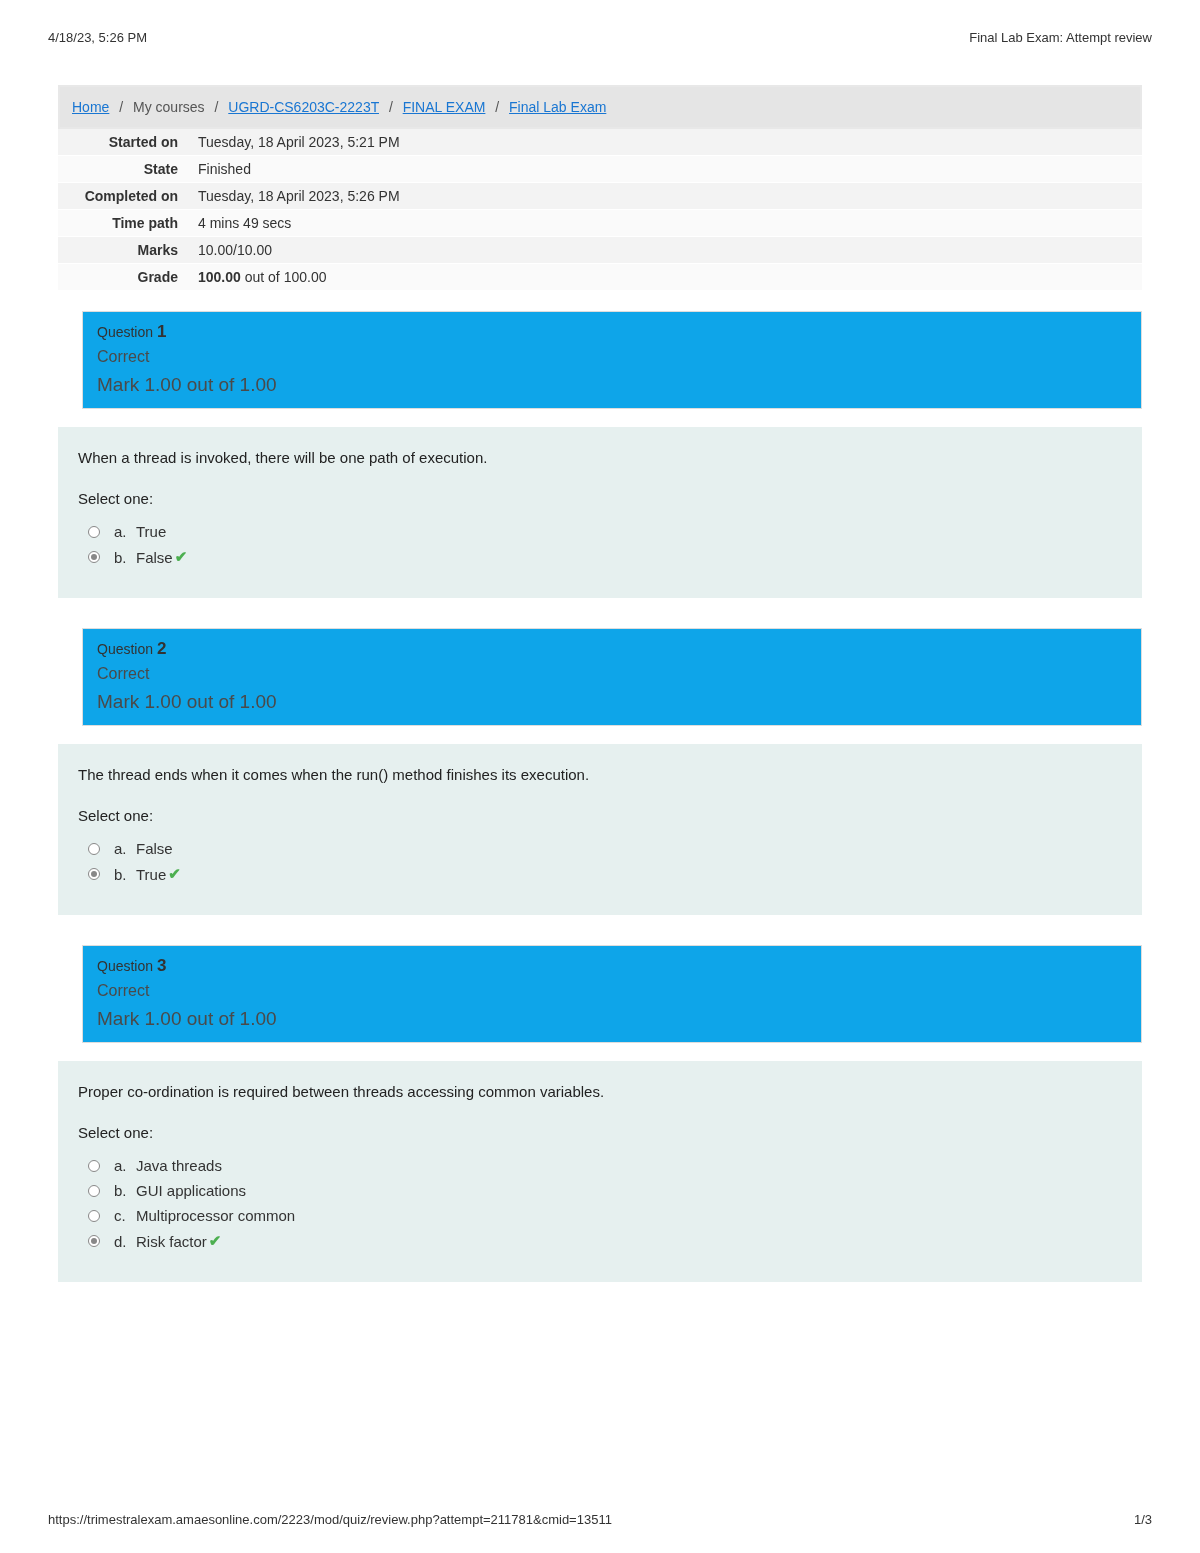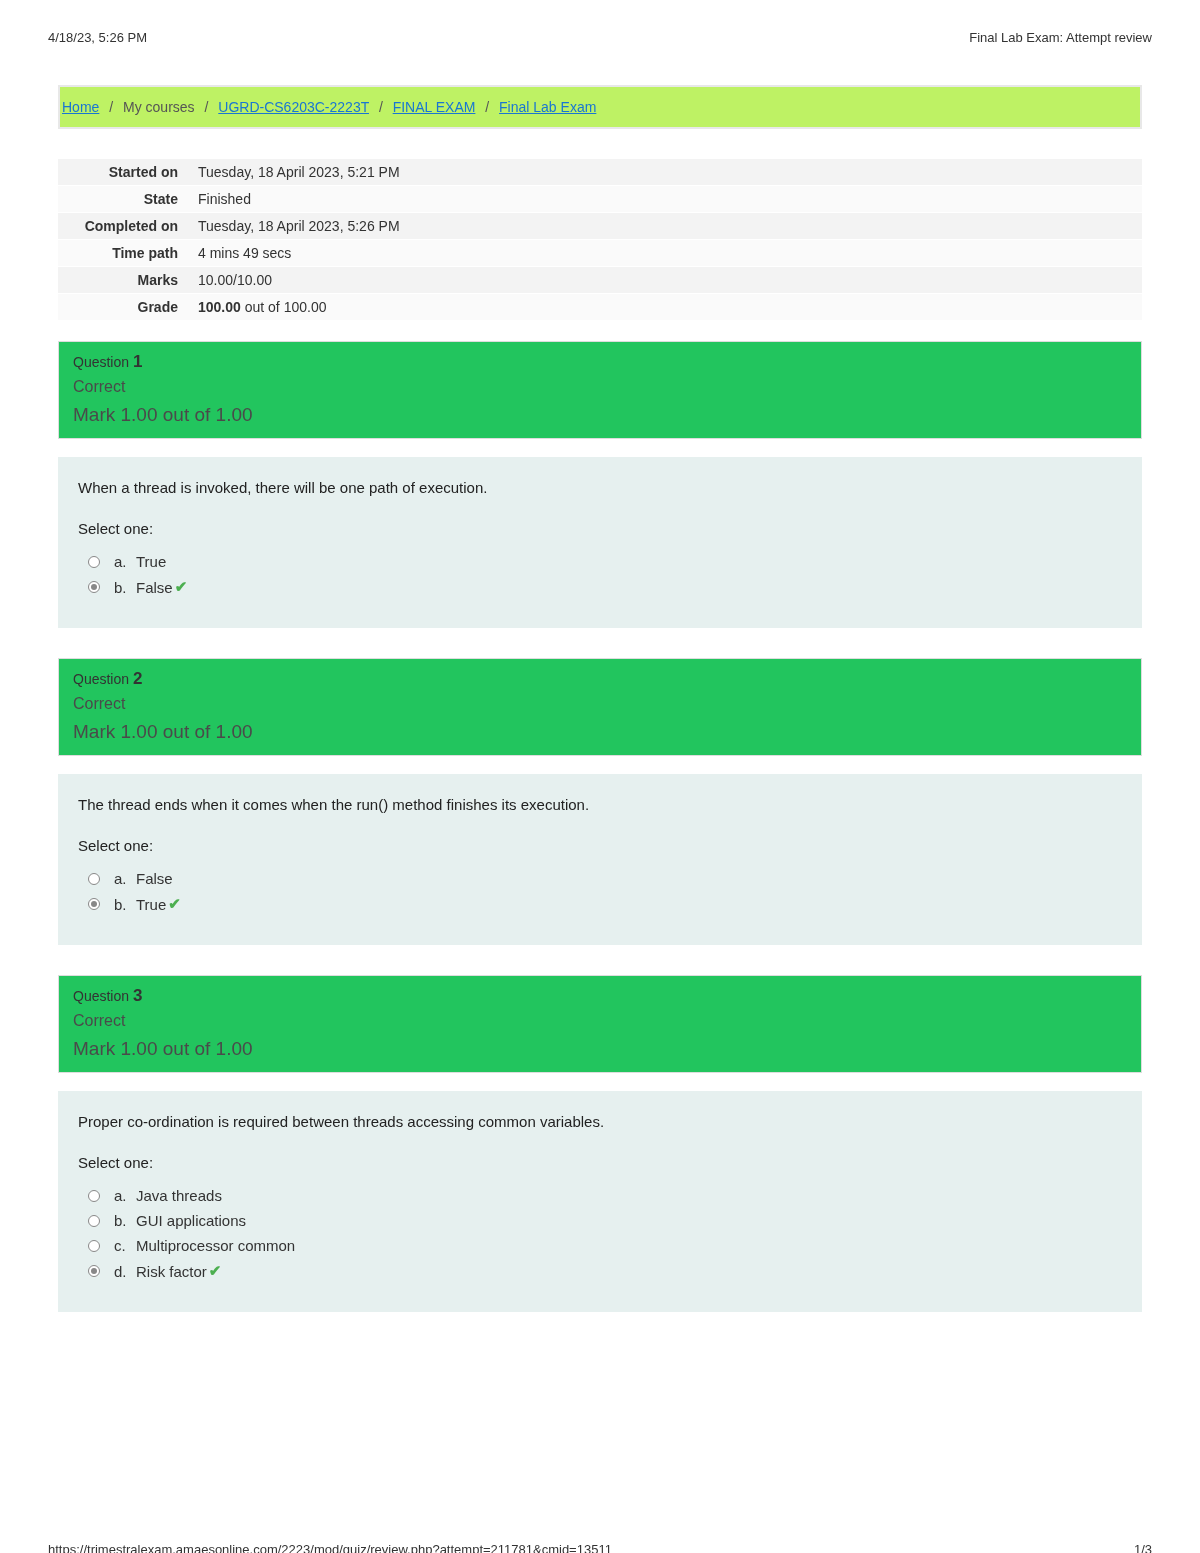--- a/index.html
+++ b/index.html
@@ -20,23 +20,22 @@
       padding: 30px 48px 10px 48px;
       font-size: 13px;
       color: #333;
       gap: 48px;
     }
     .page-container {
       padding: 30px 58px 20px 58px;
     }
     .breadcrumb-box {
       border: 2px solid #e8e8e8;
-      padding: 12px 2px;
-      margin-bottom: 30px;
-      background: #bef264;
+      padding: 12px 12px;
+      background: #e5e5e5;
     }
     .breadcrumb-box a {
       color: #1976d2;
       text-decoration: underline;
     }
     .breadcrumb-sep {
       margin: 0 6px;
       color: #555;
     }
     .breadcrumb-text {
@@ -66,22 +65,23 @@
       width: 130px;
     }
     .grade-bold {
       font-weight: bold;
     }
     .question-block {
       margin-bottom: 30px;
     }
     .question-header {
       border: 1px solid #ddd;
-      background: #22c55e;
+      background: #0ea5e9;
       padding: 10px 14px 12px 14px;
+      margin-left: 24px;
     }
     .question-header .qnum {
       font-size: 14px;
       color: #333;
     }
     .question-header .qnum b {
       font-size: 17px;
       font-weight: bold;
     }
     .question-header .status {

